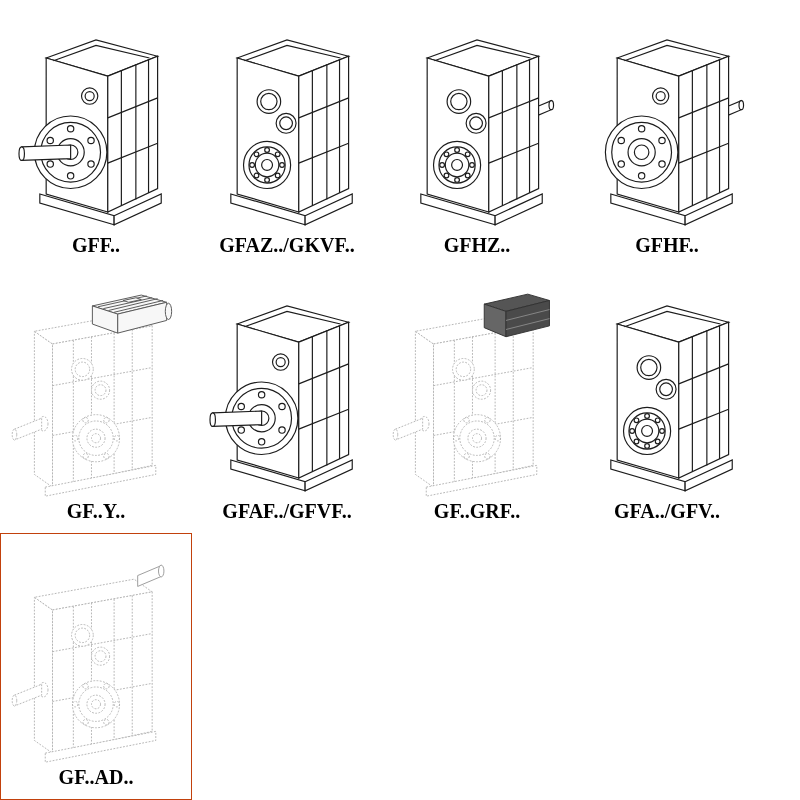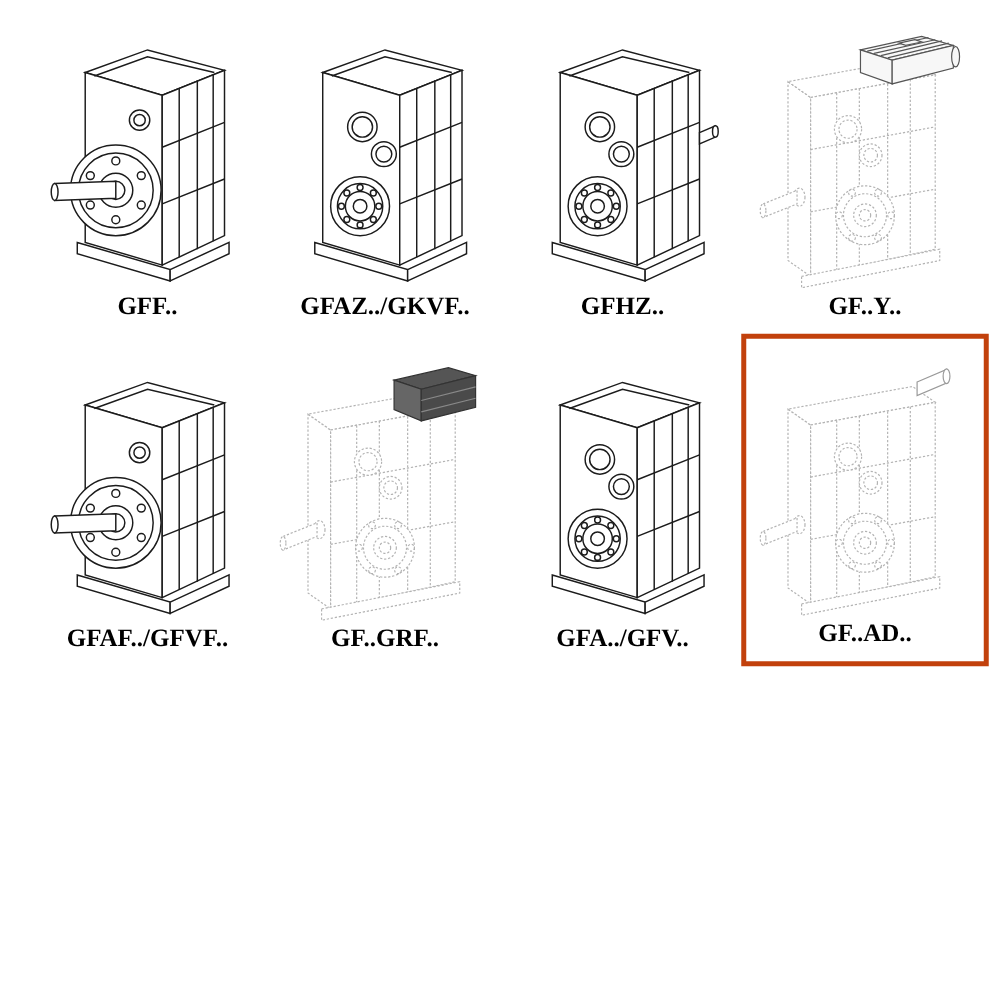--- a/index.html
+++ b/index.html
@@ -1,24 +1,24 @@
 <!DOCTYPE html>
 <html><head>
 <meta charset="utf-8">
 <style>
   html,body{margin:0;padding:0;width:800px;height:800px;background:#fff;overflow:hidden;}
-  .grid{display:grid;width:728px;height:800px;grid-template-columns:repeat(4,1fr);grid-template-rows:repeat(3,1fr);padding-left:23px;}
+  .grid{display:grid;width:728px;height:800px;grid-template-columns:repeat(4,1fr);grid-template-rows:repeat(3,1fr);}
   .cell{display:flex;flex-direction:column;align-items:center;justify-content:flex-end;
         padding:4px 2px 10px;box-sizing:border-box;margin:0;}
   .drawing{width:186px;height:212px;flex:0 0 auto;}
   .label{font-family:"Liberation Serif",serif;font-weight:700;font-size:20px;color:#000;
          margin-top:2px;white-space:nowrap;text-align:center;}
   .d-solid{stroke:#1c1c1c;stroke-width:1.3;}
   .d-light{stroke:#b3b3b3;stroke-width:1.05;stroke-dasharray:2 1.6;}
-  .bordered{border:4px solid #c2410c;}
+  .bordered{border:1px solid #c2410c;}
   .defs-holder{position:absolute;width:0;height:0;}
 </style>
 </head>
 <body>
 
 <svg class="defs-holder" aria-hidden="true">
   <defs>
 
     <g id="g-housing">
       <path fill="#fff" d="M45,42 L100,22 L168,40 L113,62 Z"></path>
@@ -185,20 +185,26 @@
     <figcaption class="label">GFAZ../GKVF..</figcaption>
   </figure>
 
   <figure class="cell">
     <svg class="drawing d-solid" viewBox="0 0 200 234">
       <use href="#g-bores-stub" xlink:href="#g-bores-stub"></use>
     </svg>
     <figcaption class="label">GFHZ..</figcaption>
   </figure>
 
+  <figure class="cell">
+    <svg class="drawing d-solid" viewBox="0 0 200 234">
+      <use href="#g-flange-h" xlink:href="#g-flange-h"></use>
+    </svg>
+    <figcaption class="label">GFHF..</figcaption>
+  </figure>
 
 
 
 
   <figure class="cell">
     <svg class="drawing d-light" viewBox="0 0 200 234">
       <use href="#g-light-motor" xlink:href="#g-light-motor"></use>
     </svg>
     <figcaption class="label">GF..Y..</figcaption>
   </figure>

